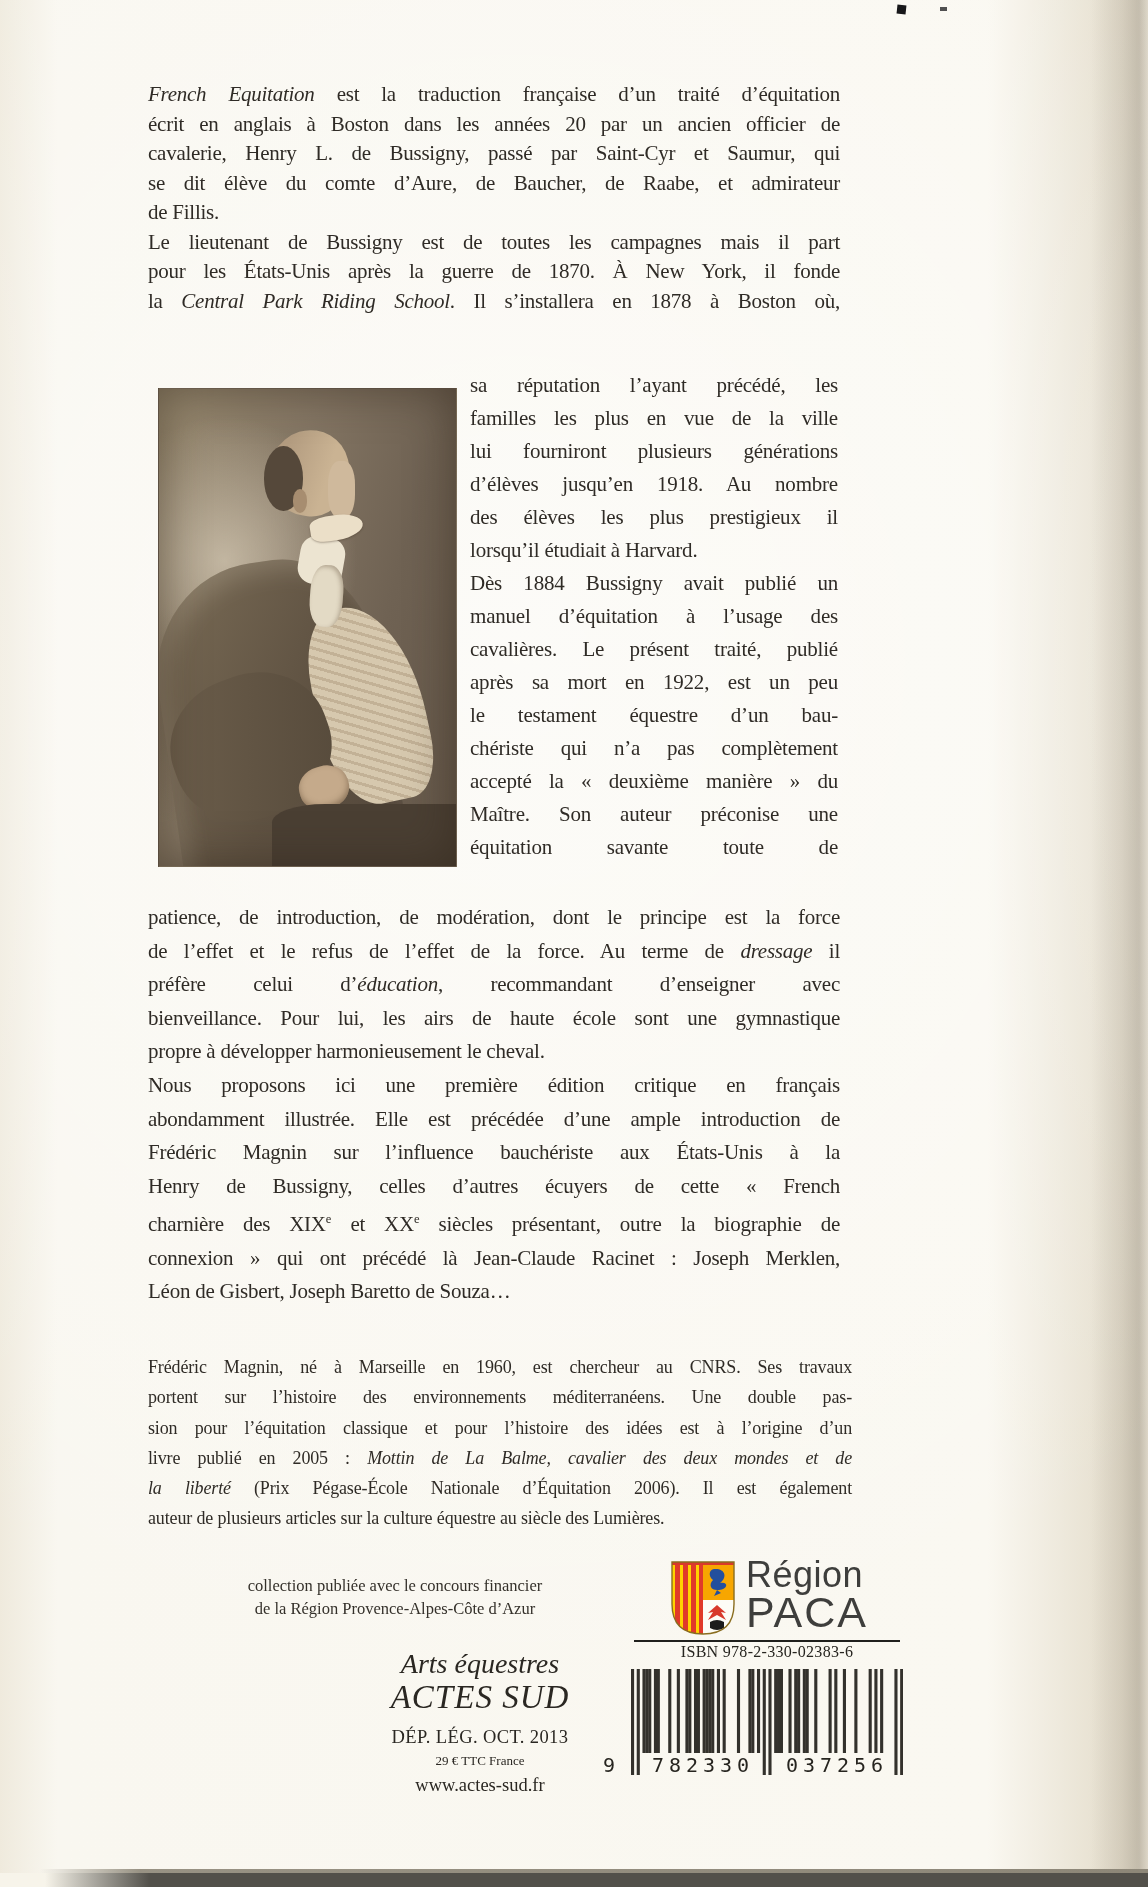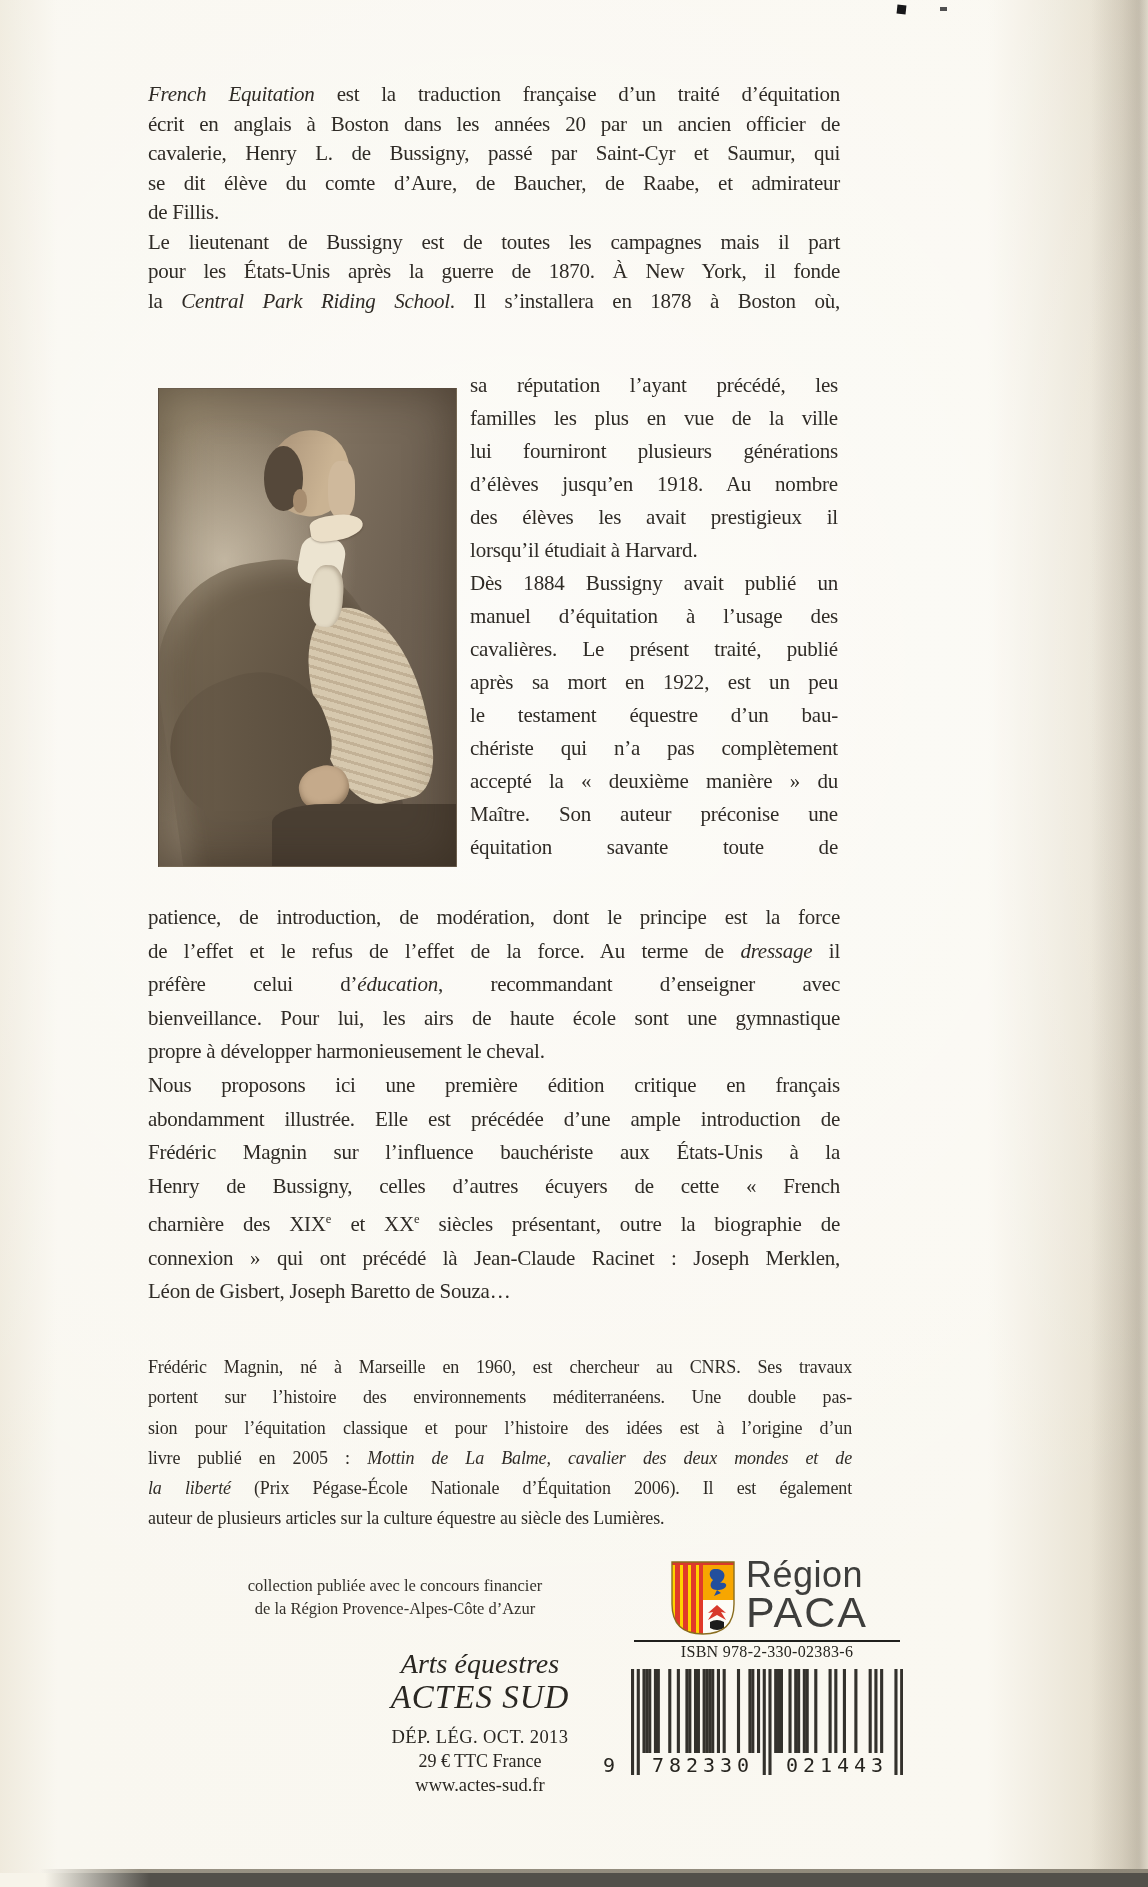--- a/index.html
+++ b/index.html
@@ -71,21 +71,21 @@
   .barcode{position:absolute;left:631px;top:1669px;width:272px;height:120px;}
   .bc-d{position:absolute;top:84px;font-family:"DejaVu Sans Mono",monospace;
     font-size:20px;color:#26241f;}
   .bc-first{left:-28px;letter-spacing:0;}
   .bc-g1{left:12px;width:120px;text-align:center;letter-spacing:5px;}
   .bc-g2{left:146px;width:120px;text-align:center;letter-spacing:5px;}
   .publisher{position:absolute;left:320px;top:1648px;width:320px;text-align:center;color:#2a2722;}
   .pub-collection{font-style:italic;font-size:28px;line-height:31px;}
   .pub-name{font-style:italic;font-size:33px;line-height:36px;letter-spacing:1px;}
   .pub-legal{margin-top:10px;font-size:18.5px;line-height:24px;letter-spacing:.4px;}
-  .pub-price{font-size:18px;line-height:24px;}
+  .pub-price{font-size:13px;line-height:24px;}
   .pub-site{font-size:18.5px;line-height:24px;}
 
   
   .right-edge{position:absolute;right:0;top:0;width:58px;height:100%;
     background:linear-gradient(to right, rgba(140,128,108,0), rgba(140,128,108,.16) 55%, rgba(115,105,90,.26) 85%, rgba(170,160,142,.18));}
   .bottom-edge-line{position:absolute;left:0;bottom:14px;width:100%;height:4px;
     background:linear-gradient(to right, rgba(141,135,120,0) 40px, rgba(141,135,120,.9) 140px, #8d8778);}
   .bottom-band{position:absolute;left:0;bottom:0;width:100%;height:14px;
     background:linear-gradient(to right, #f7f4ea 0, #f7f4ea 45px, rgba(247,244,234,0) 150px), #52504a;}
 </style>
@@ -105,21 +105,21 @@
       <div class="line"><span>de Fillis.</span></div>
       <div class="line jl"><span>Le lieutenant de Bussigny est de toutes les campagnes mais il part</span></div>
       <div class="line jl"><span>pour les États-Unis après la guerre de 1870. À New York, il fonde</span></div>
       <div class="line jl"><span>la </span><span class="i">Central Park Riding School</span><span>. Il s’installera en 1878 à Boston où,</span></div>
     </section>
   <section class="txt sec-col">
       <div class="line jl"><span>sa réputation l’ayant précédé, les</span></div>
       <div class="line jl"><span>familles les plus en vue de la ville</span></div>
       <div class="line jl"><span>lui fourniront plusieurs générations</span></div>
       <div class="line jl"><span>d’élèves jusqu’en 1918. Au nombre</span></div>
-      <div class="line jl"><span>des élèves les avait prestigieux il</span></div>
+      <div class="line jl"><span>des élèves les plus prestigieux il</span></div>
       <div class="line"><span>lorsqu’il étudiait à Harvard.</span></div>
       <div class="line jl"><span>Dès 1884 Bussigny avait publié un</span></div>
       <div class="line jl"><span>manuel d’équitation à l’usage des</span></div>
       <div class="line jl"><span>cavalières. Le présent traité, publié</span></div>
       <div class="line jl"><span>après sa mort en 1922, est un peu</span></div>
       <div class="line jl"><span>le testament équestre d’un bau-</span></div>
       <div class="line jl"><span>chériste qui n’a pas complètement</span></div>
       <div class="line jl"><span>accepté la « deuxième manière » du</span></div>
       <div class="line jl"><span>Maître. Son auteur préconise une</span></div>
       <div class="line jl"><span>équitation savante toute de</span></div>
@@ -242,21 +242,21 @@
         <rect x="211.87" y="0" width="3.11" height="84" fill="#33312c"></rect>
         <rect x="223.33" y="0" width="3.11" height="84" fill="#33312c"></rect>
         <rect x="237.64" y="0" width="3.11" height="84" fill="#33312c"></rect>
         <rect x="243.37" y="0" width="3.11" height="84" fill="#33312c"></rect>
         <rect x="249.09" y="0" width="3.11" height="84" fill="#33312c"></rect>
         <rect x="263.41" y="0" width="3.11" height="106" fill="#33312c"></rect>
         <rect x="269.14" y="0" width="3.11" height="106" fill="#33312c"></rect>
       </svg>
     <span class="bc-d bc-first">9</span>
     <span class="bc-d bc-g1">782330</span>
-    <span class="bc-d bc-g2">021443</span>
+    <span class="bc-d bc-g2">037256</span>
   </div>
 
   <div class="publisher">
     <div class="pub-collection">Arts équestres</div>
     <div class="pub-name">ACTES SUD</div>
     <div class="pub-legal">DÉP. LÉG. OCT. 2013</div>
     <div class="pub-price">29 € TTC France</div>
     <div class="pub-site">www.actes-sud.fr</div>
   </div>
 

